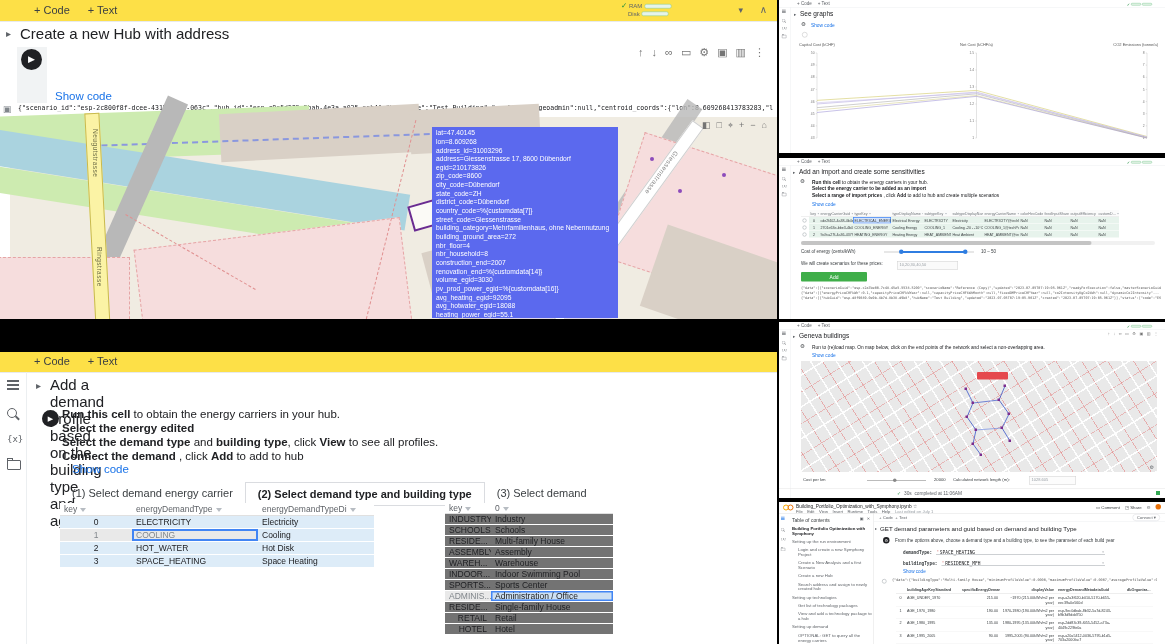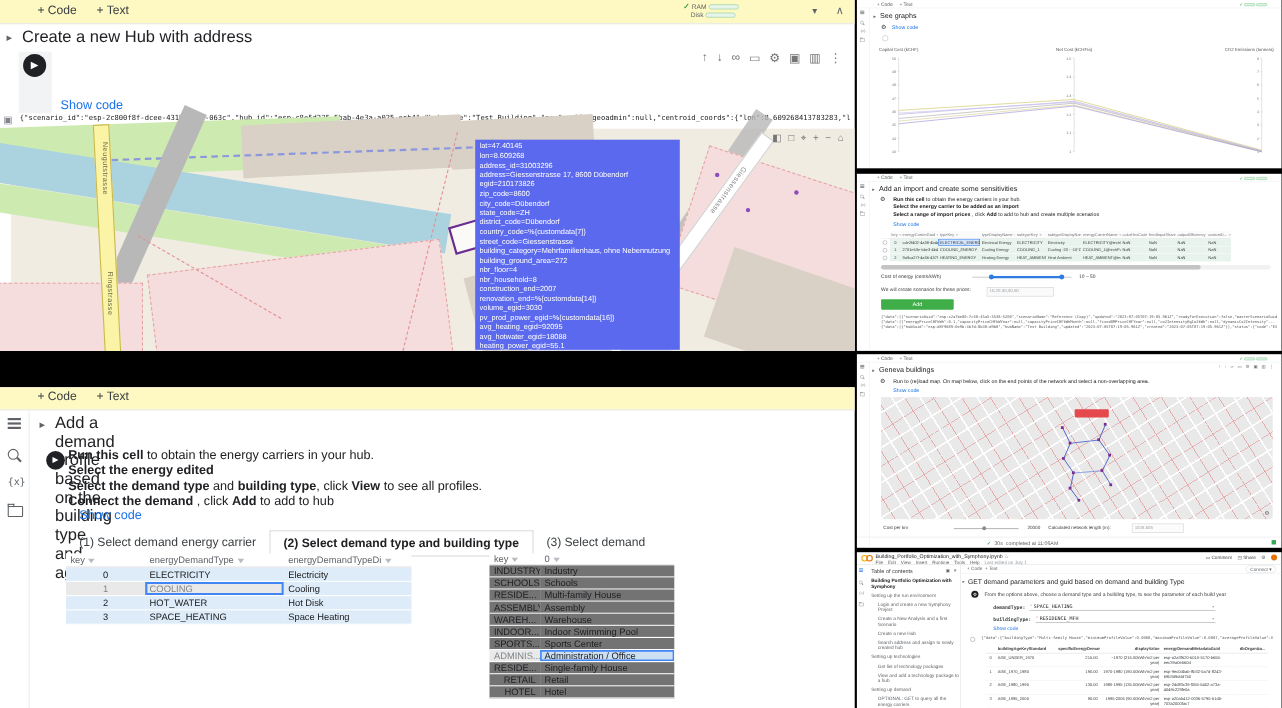--- a/index.html
+++ b/index.html
@@ -5,21 +5,21 @@
   html,body{margin:0;padding:0;background:#000;width:1165px;height:644px;overflow:hidden;
     font-family:"Liberation Sans",sans-serif;-webkit-font-smoothing:antialiased;}
   .panel{position:absolute;background:#fff;overflow:hidden;}
   .mono{font-family:"DejaVu Sans Mono",monospace;}
   .abs{position:absolute;}
   .nowrap{white-space:nowrap;overflow:hidden;}
   .s5{transform:scale(.5);transform-origin:0 0;}
   .x2{position:absolute;left:0;top:0;width:200%;height:200%;transform:scale(.5);transform-origin:0 0;}
 
   
-  .nb-toolbar{position:absolute;left:0;top:0;right:0;border-bottom:1px solid #e8eaed;background:#fef9c3;}
+  .nb-toolbar{position:absolute;left:0;top:0;right:0;border-bottom:1px solid #e8eaed;background:#fde047;}
   .addbtn{color:#3c4043;}
   .showcode{color:#1a73e8;cursor:pointer;}
   .playbtn{border-radius:50%;background:#202124;color:#fff;text-align:center;}
   .icon{display:inline-block;color:#757575;}
   .funnel{display:inline-block;width:0;height:0;border-left:3px solid transparent;border-right:3px solid transparent;border-top:4px solid #b7bcc2;margin-left:3px;vertical-align:middle;}
   .tbl .trow{display:flex;}
   .tbl .cell{overflow:hidden;white-space:nowrap;box-sizing:border-box;}
 
   
   #panelA{left:0;top:0;width:777px;height:319px;}

